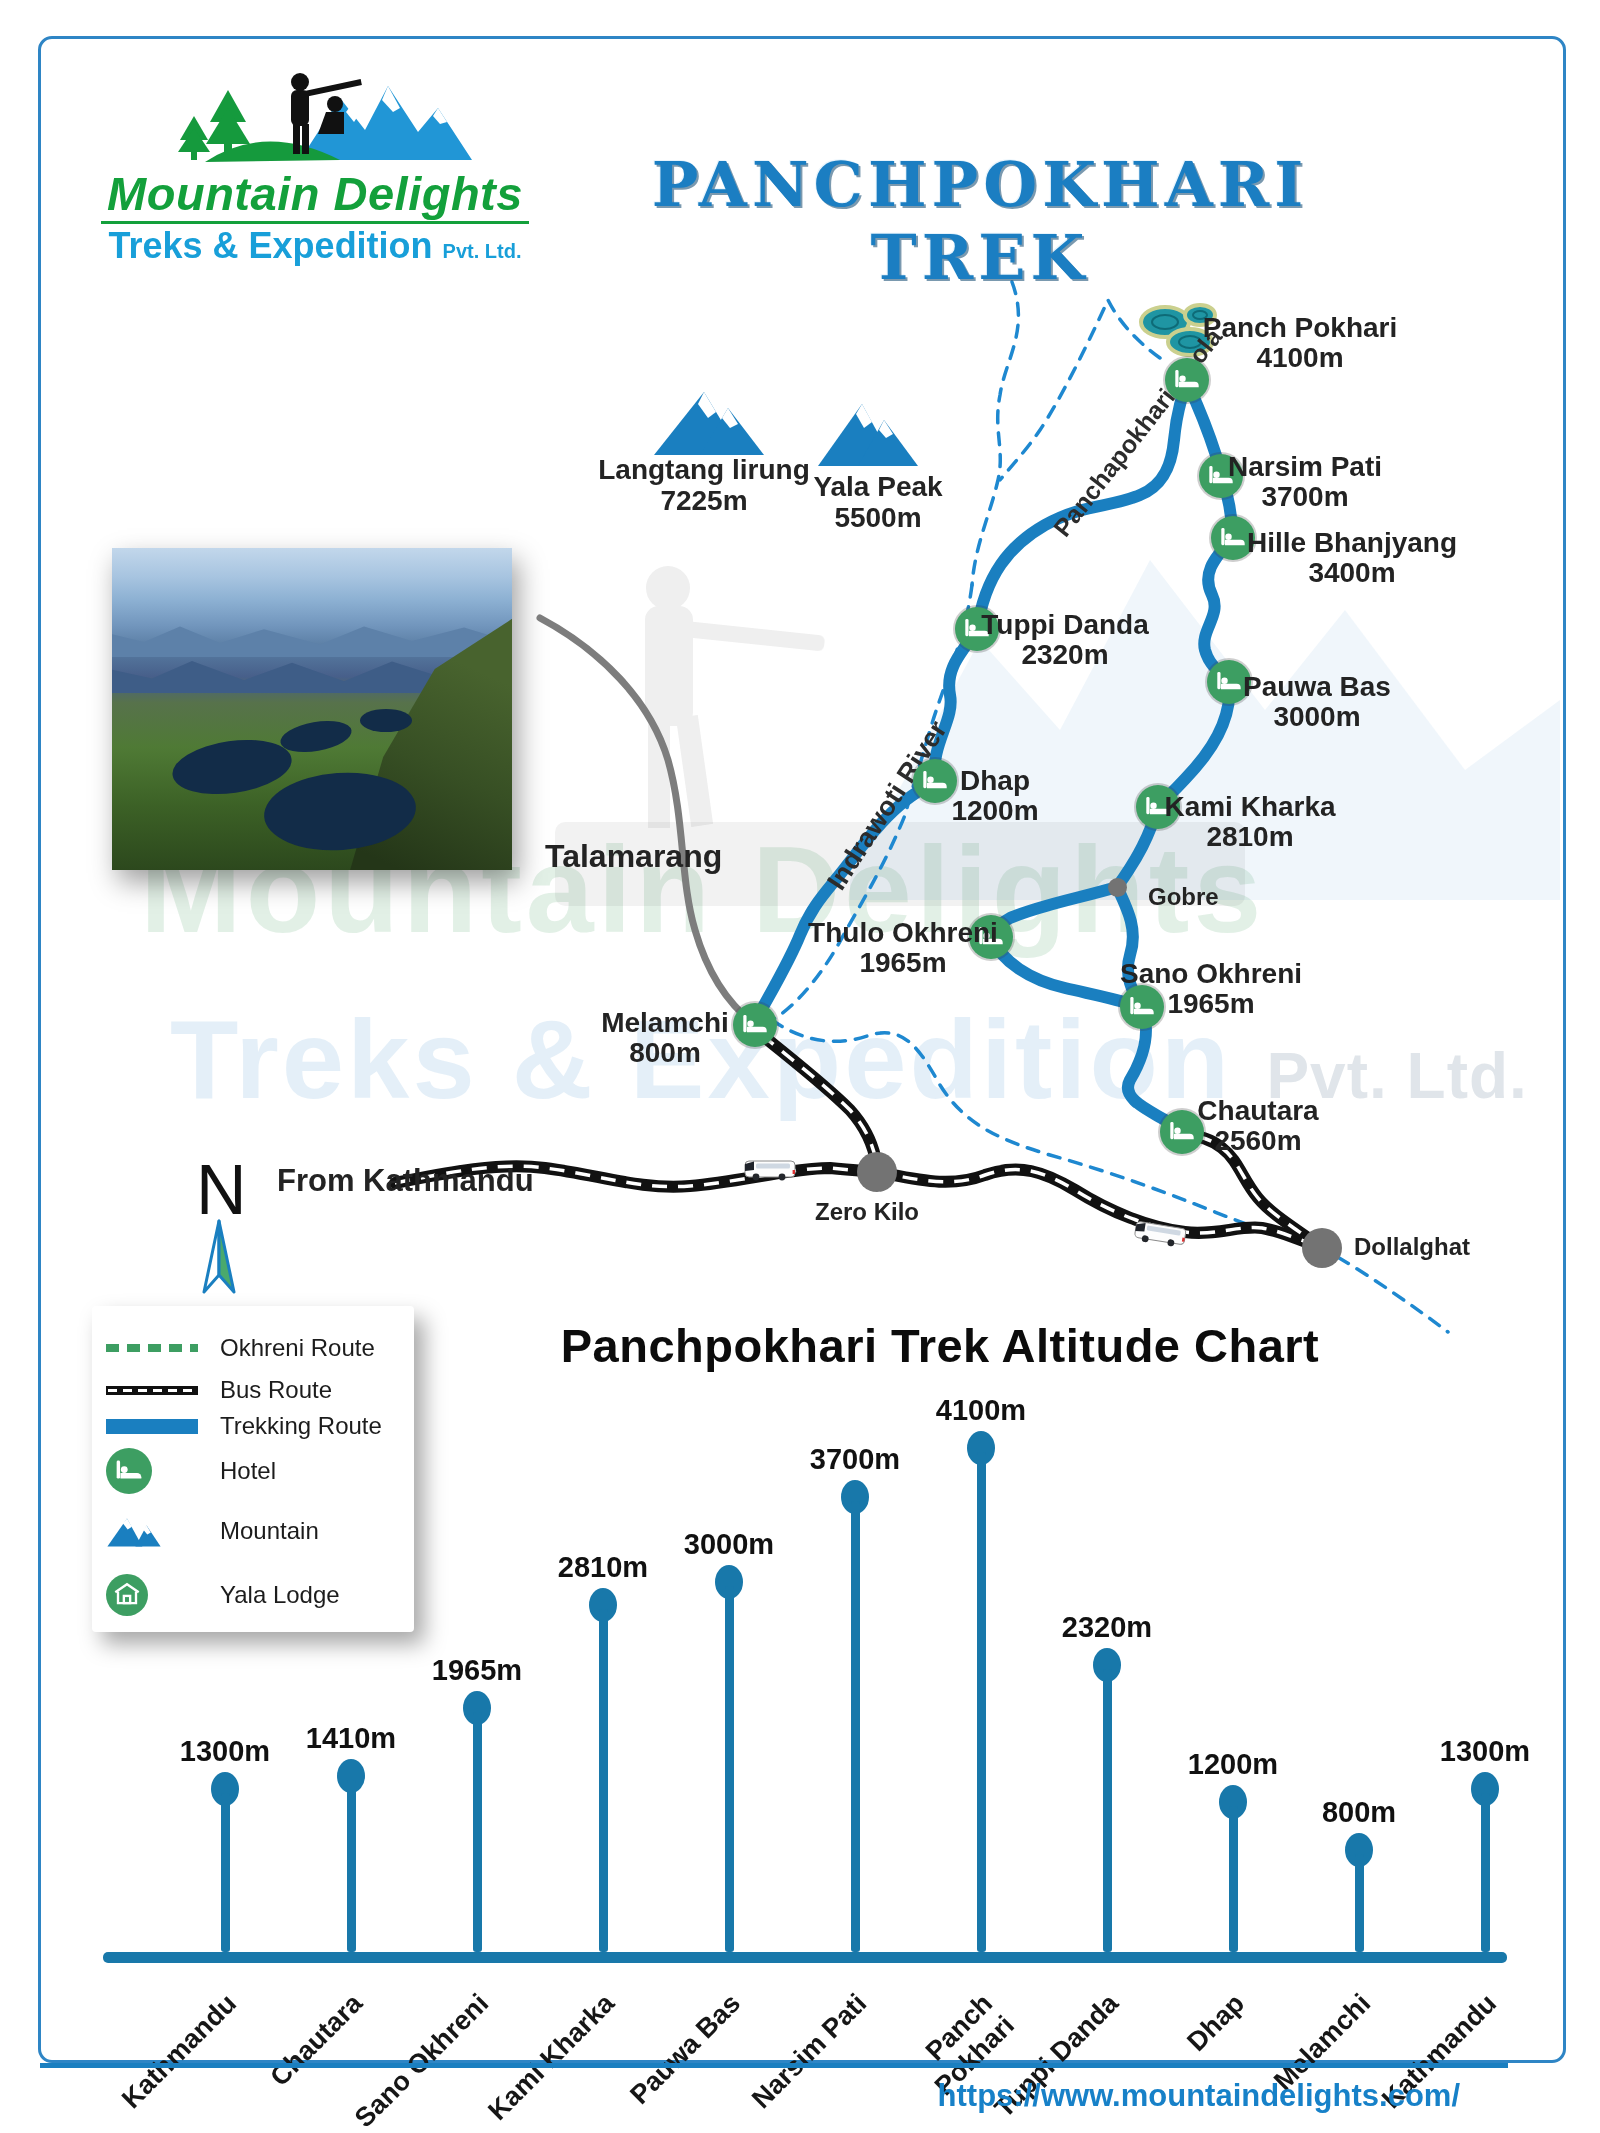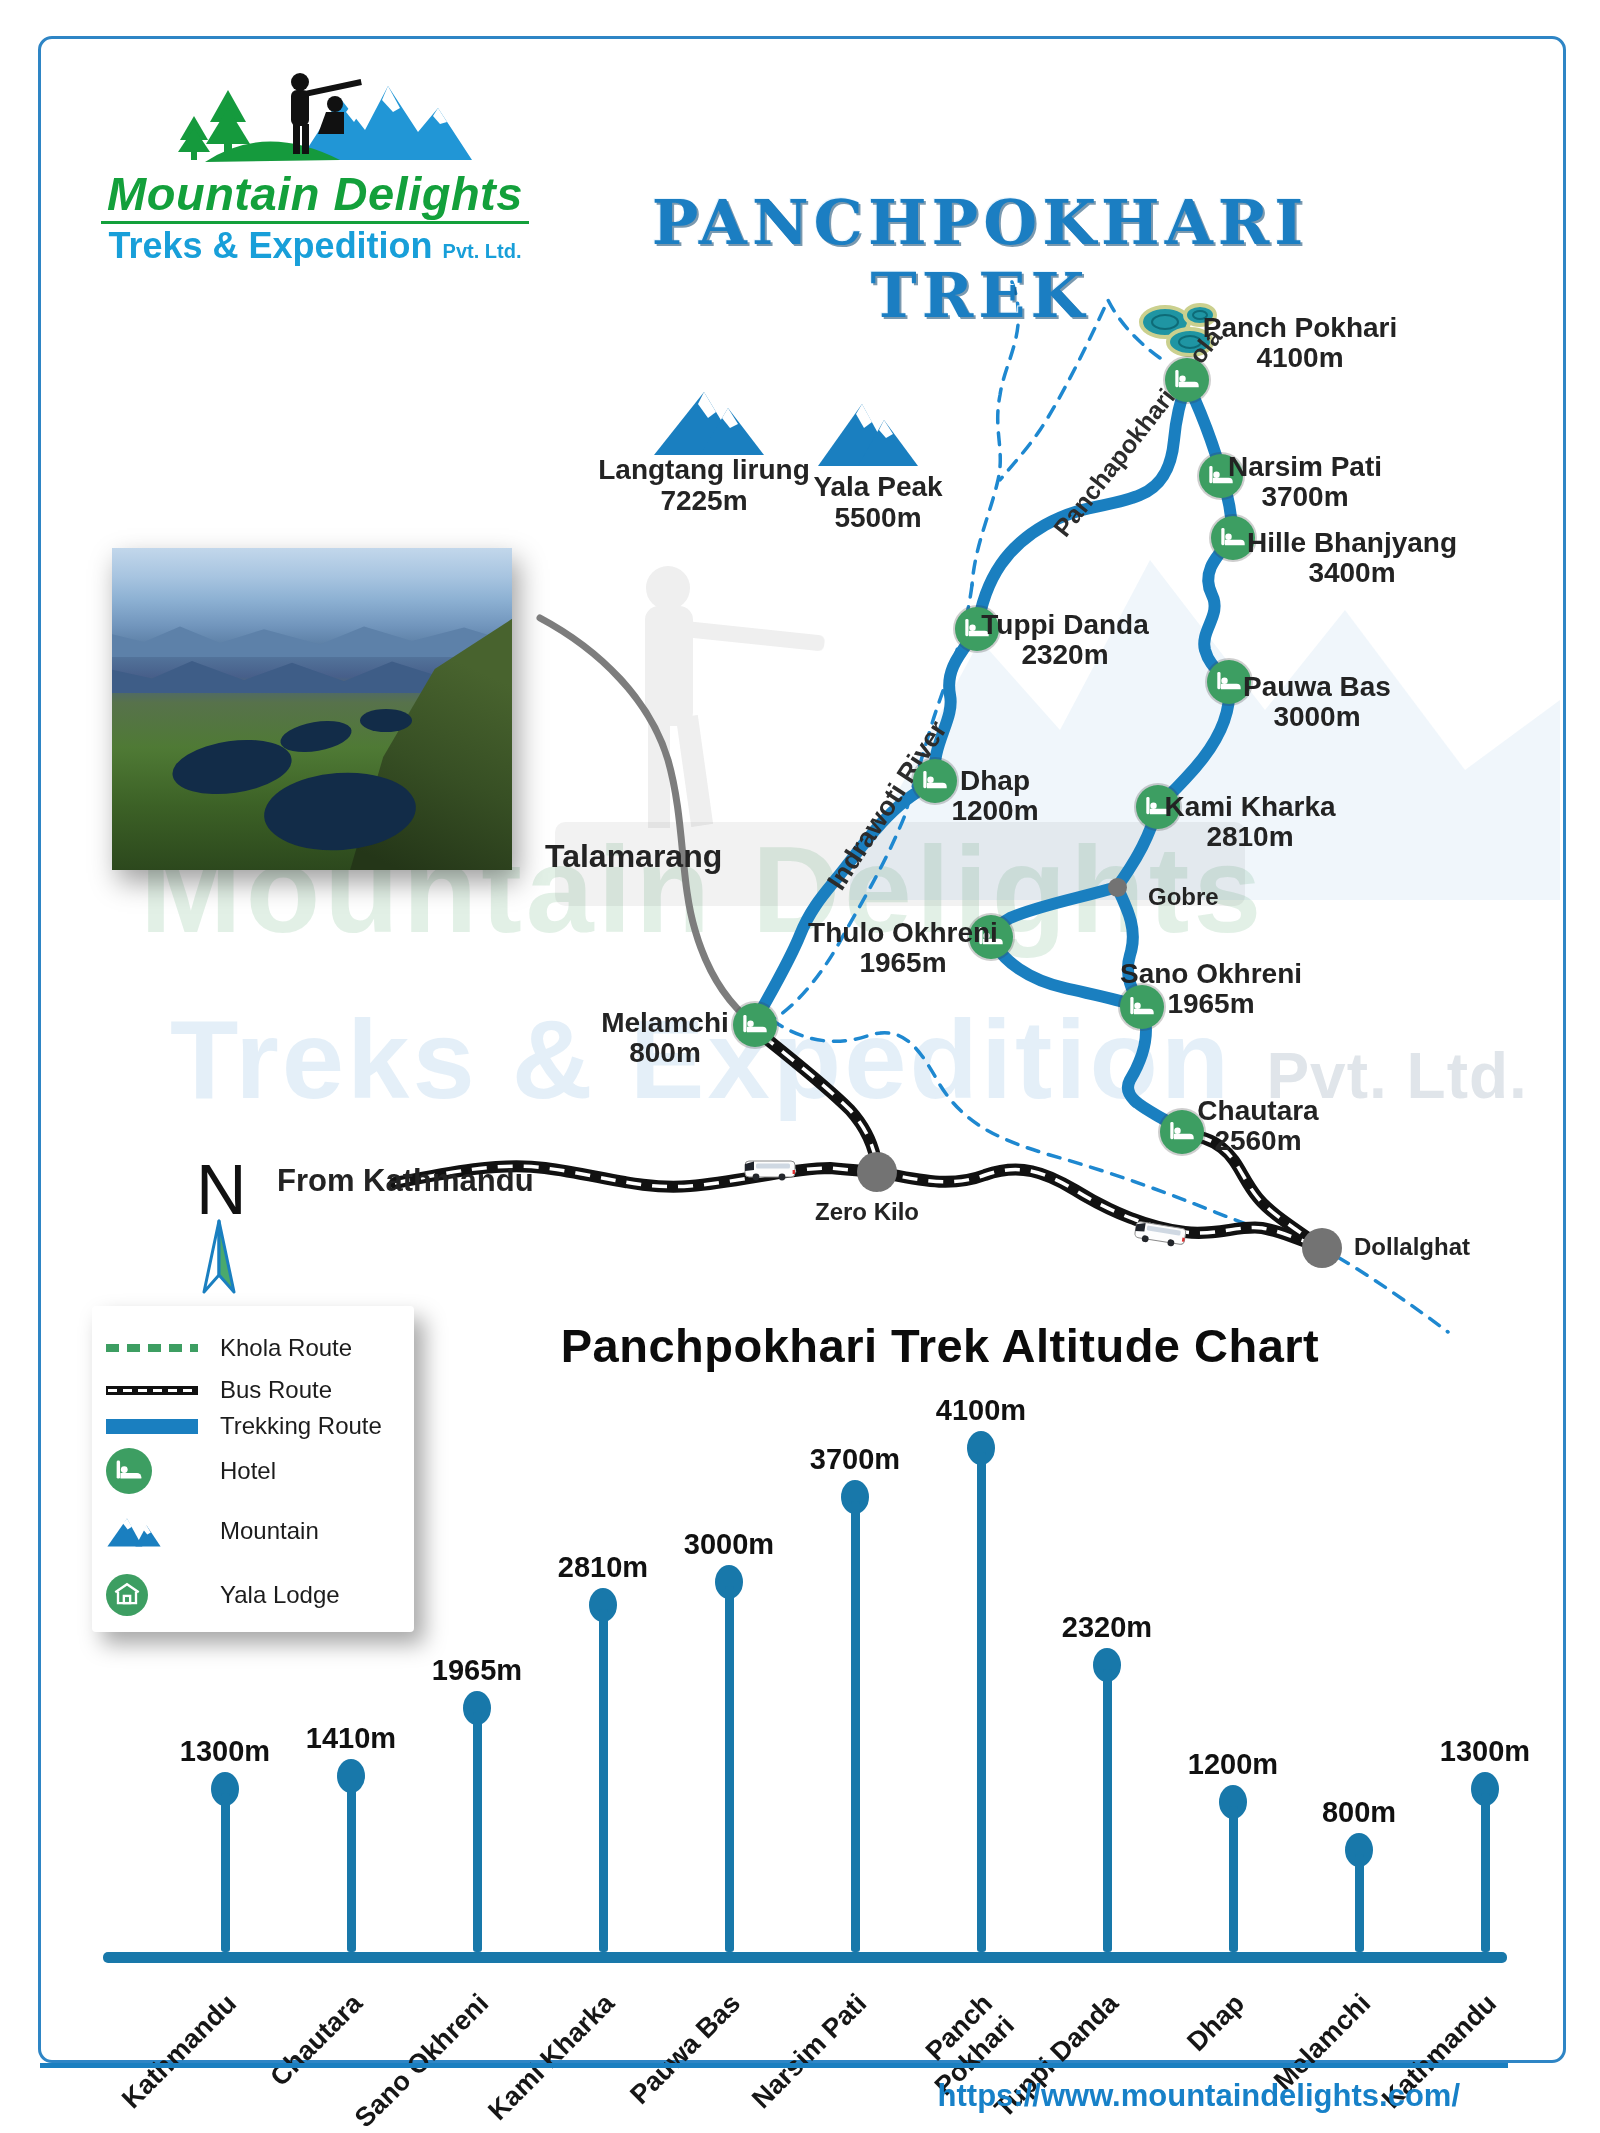--- a/index.html
+++ b/index.html
@@ -15,21 +15,21 @@
   
   .logo-wrap{position:absolute;left:95px;top:60px;width:440px;z-index:6;}
   .logo-art{display:block;margin:0 auto;}
   .logo-name{font-size:47px;font-weight:700;color:var(--logo-green);letter-spacing:.5px;
              text-align:center;line-height:1;font-style:italic;}
   .logo-rule{height:3px;background:var(--logo-green);margin:4px 6px 3px 6px;}
   .logo-line2{text-align:center;font-size:36px;font-weight:700;color:var(--logo-blue);line-height:1.05;}
   .logo-suffix{font-size:20px;font-weight:700;}
   .main-title{position:absolute;left:540px;top:148px;width:880px;text-align:center;z-index:6;
               font-family:"DejaVu Serif", serif;font-weight:700;font-size:62px;color:var(--title-blue);
-              letter-spacing:5px;word-spacing:22px;text-shadow:2px 2px 0 rgba(12,70,110,.55),-1px -1px 0 #e8f4fc;margin-top:38px;}
+              letter-spacing:5px;word-spacing:22px;text-shadow:2px 2px 0 rgba(12,70,110,.55),-1px -1px 0 #e8f4fc;}
   .badge{position:absolute;left:1368px;top:50px;width:192px;height:74px;background:var(--badge-blue);
          z-index:7;display:flex;align-items:center;justify-content:center;
          color:#fff;font-weight:700;font-size:42px;letter-spacing:2px;}
   
   .wm1{position:absolute;left:140px;top:820px;width:1400px;z-index:1;font-size:122px;font-weight:700;
        color:rgba(84,165,104,.17);letter-spacing:4px;white-space:nowrap;}
   .wm2{position:absolute;left:170px;top:995px;width:1400px;z-index:1;font-size:112px;font-weight:700;
        color:rgba(86,158,214,.16);letter-spacing:3px;white-space:nowrap;}
   .wm2 .suffix{font-size:64px;color:rgba(130,150,170,.25);letter-spacing:1px;}
   
@@ -392,21 +392,21 @@
     <polygon points="20,3 5,74 20,57" fill="#ffffff" stroke="#1a7fc0" stroke-width="3" stroke-linejoin="round"></polygon>
     <polygon points="20,3 35,74 20,57" fill="#4aa96c" stroke="#1a7fc0" stroke-width="3" stroke-linejoin="round"></polygon>
   </svg>
 
   
   <div class="legend">
     <div class="lrow" style="top:28px;">
       <div class="lswatch">
           <div class="sw-flight"></div>
         </div>
-      <div class="llabel">Khola Route</div>
+      <div class="llabel">Okhreni Route</div>
     </div>
     <div class="lrow" style="top:70px;">
       <div class="lswatch">
           <div class="sw-bus"></div>
         </div>
       <div class="llabel">Bus Route</div>
     </div>
     <div class="lrow" style="top:106px;">
       <div class="lswatch">
           <div class="sw-trek"></div>

